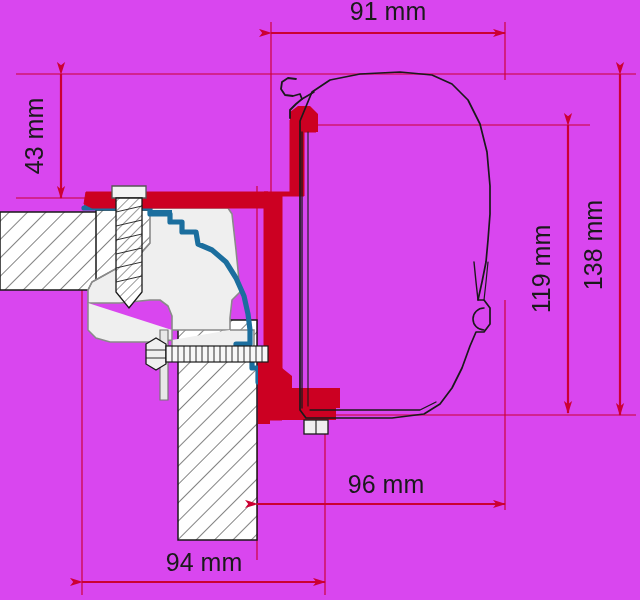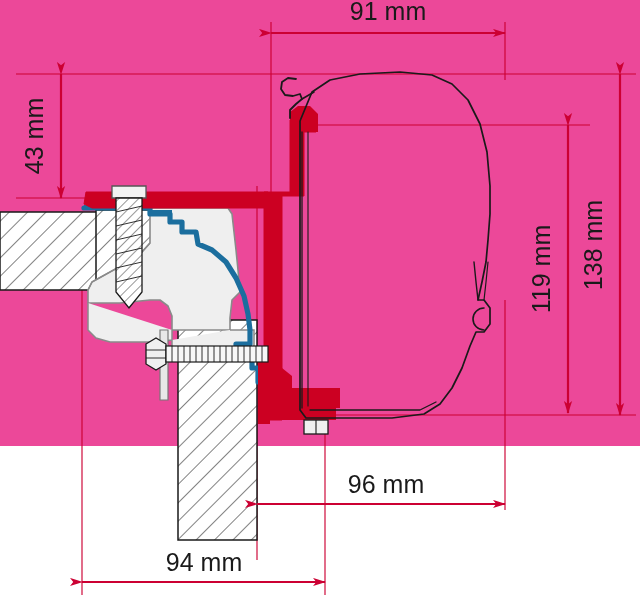--- a/index.html
+++ b/index.html
@@ -1,18 +1,18 @@
 <!DOCTYPE html>
 <html><head>
 <meta charset="utf-8">
 <style>
   html,body{margin:0;padding:0;background:#ffffff;}
   body{width:640px;height:600px;overflow:hidden;
        font-family:"Liberation Sans",sans-serif;}
-  #stage{position:relative;width:640px;height:446px;background:#ec4899;}
+  #stage{position:relative;width:640px;height:600px;background:#d946ef;}
   svg{display:block;}
   .dimtext{font-family:"Liberation Sans",sans-serif;font-size:25px;fill:#1a1a1a;font-weight:400;}
 </style>
 </head>
 <body>
 
 <div id="stage">
 <svg width="640" height="600" viewBox="0 0 640 600">
 
   <defs>

